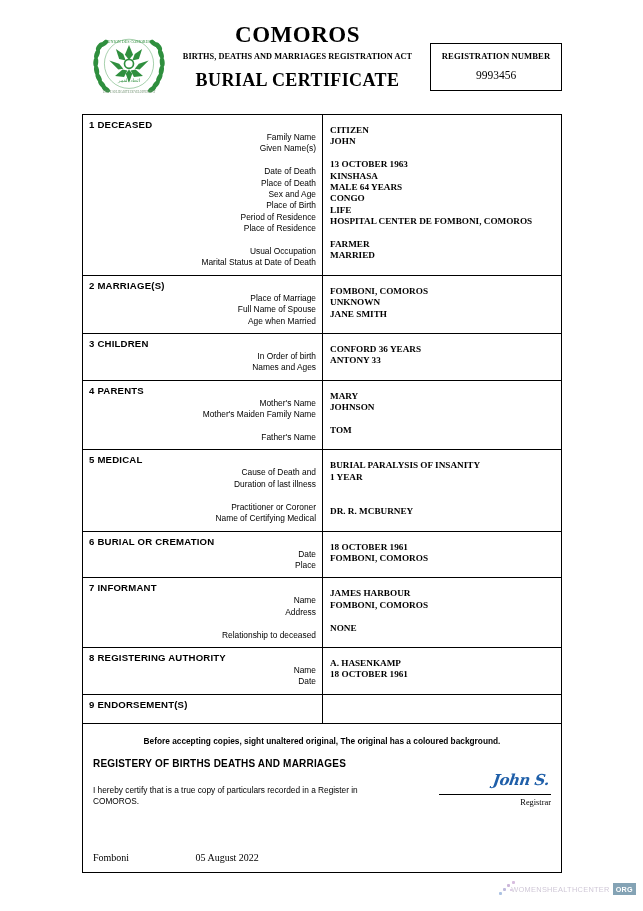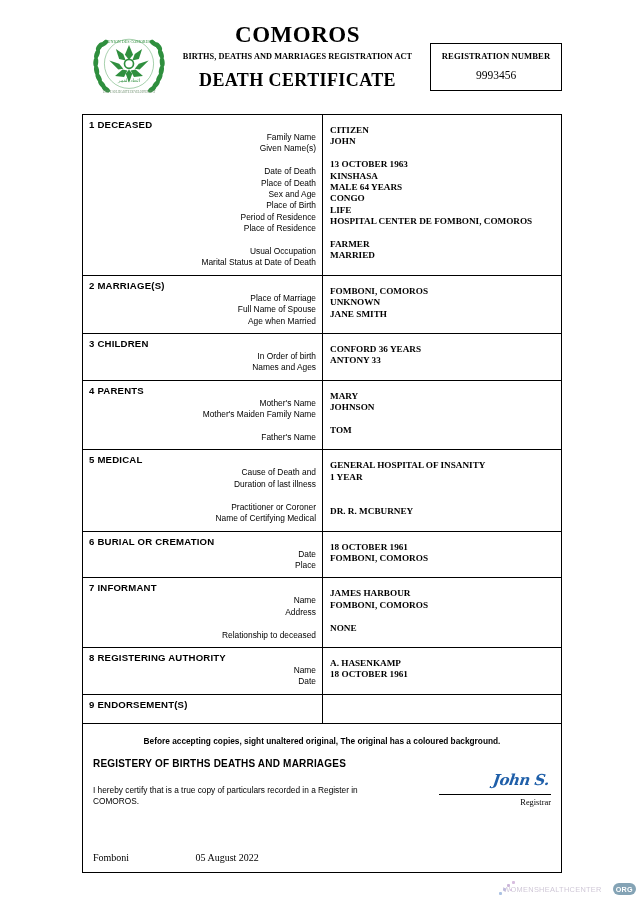--- a/index.html
+++ b/index.html
@@ -226,23 +226,22 @@
     color: #9f8fae;
     margin-left: 1px;
   }
   .wm-badge {
     font-family: "Liberation Sans", sans-serif;
     font-size: 7.2px;
     font-weight: bold;
     color: #ffffff;
     background: #0c4a6e;
     padding: 1.5px 3px;
-    margin-left: 11px;
+    margin-left: 3px;
     letter-spacing: 0.3px;
-    border-radius: 6px;
   }
 </style>
 </head>
 <body>
 
 <div class="header">
 
   <div class="emblem">
     <svg viewBox="0 0 100 100" width="82" height="82" aria-hidden="true">
 
@@ -288,21 +287,21 @@
       <circle cx="50" cy="51" r="30" fill="none" stroke="#2f8f3e" stroke-width="0.8" opacity="0.65"></circle>
       <text x="50" y="26" font-size="5" fill="#2f8f3e" text-anchor="middle" font-family="Liberation Serif, serif">UNION DES COMORES</text>
       <text x="50" y="73" font-size="6" fill="#2f8f3e" text-anchor="middle" font-family="DejaVu Sans, sans-serif">اتحاد القمر</text>
       <text x="50" y="86" font-size="3.6" fill="#6f8f6f" text-anchor="middle" font-family="Liberation Serif, serif">UNITE SOLIDARITE DEVELOPPEMENT</text>
     </svg>
   </div>
 
   <div class="header-center">
     <div class="doc-country">COMOROS</div>
     <div class="doc-act">BIRTHS, DEATHS AND MARRIAGES REGISTRATION ACT</div>
-    <div class="doc-type">DEATH CERTIFICATE</div>
+    <div class="doc-type">BURIAL CERTIFICATE</div>
   </div>
 
   <div class="regbox">
     <div class="regbox-label">REGISTRATION NUMBER</div>
     <div class="regbox-value">9993456</div>
   </div>
 </div>
 
 <div class="cert-table">
 
@@ -398,21 +397,21 @@
       <div class="labels">
         <div class="lbl">Cause of Death and</div>
         <div class="lbl">Duration of last illness</div>
         <div class="spacer"></div>
         <div class="lbl">Practitioner or Coroner</div>
         <div class="lbl">Name of Certifying Medical</div>
       </div>
     </div>
     <div class="sec-right">
       <div class="spacer-sm"></div>
-      <div class="val">GENERAL HOSPITAL OF INSANITY</div>
+      <div class="val">BURIAL PARALYSIS OF INSANITY</div>
       <div class="val">1 YEAR</div>
       <div class="spacer"></div>
       <div class="spacer"></div>
       <div class="val">DR. R. MCBURNEY</div>
     </div>
   </div>
 
   <div class="section">
     <div class="sec-left">
       <div class="sec-title">6 BURIAL OR CREMATION</div>

